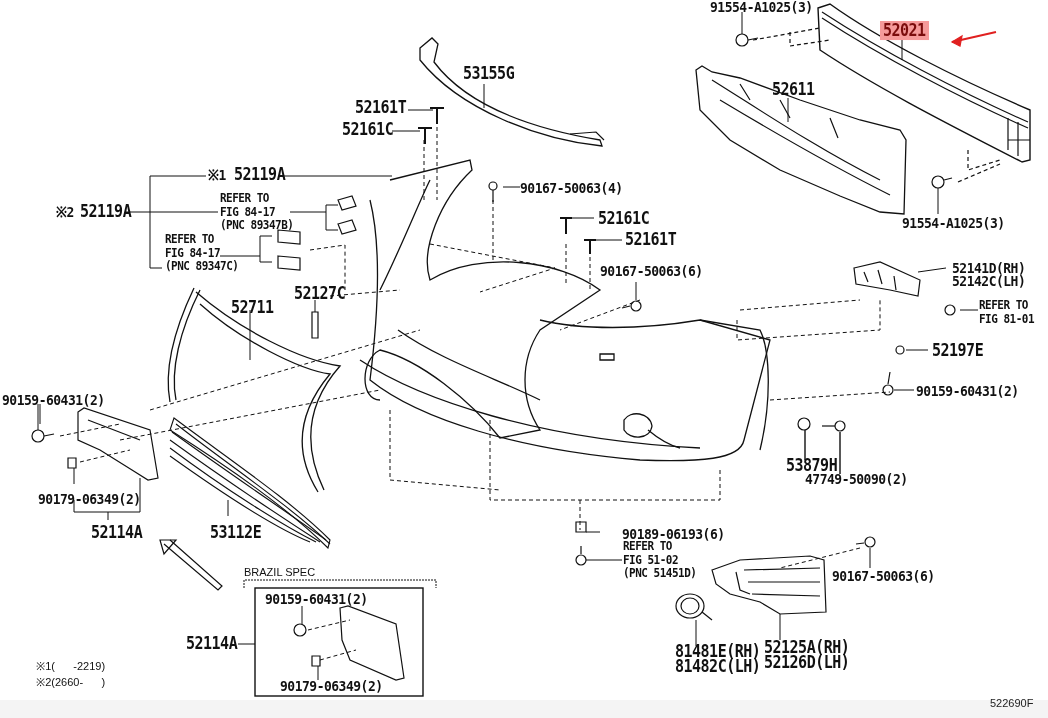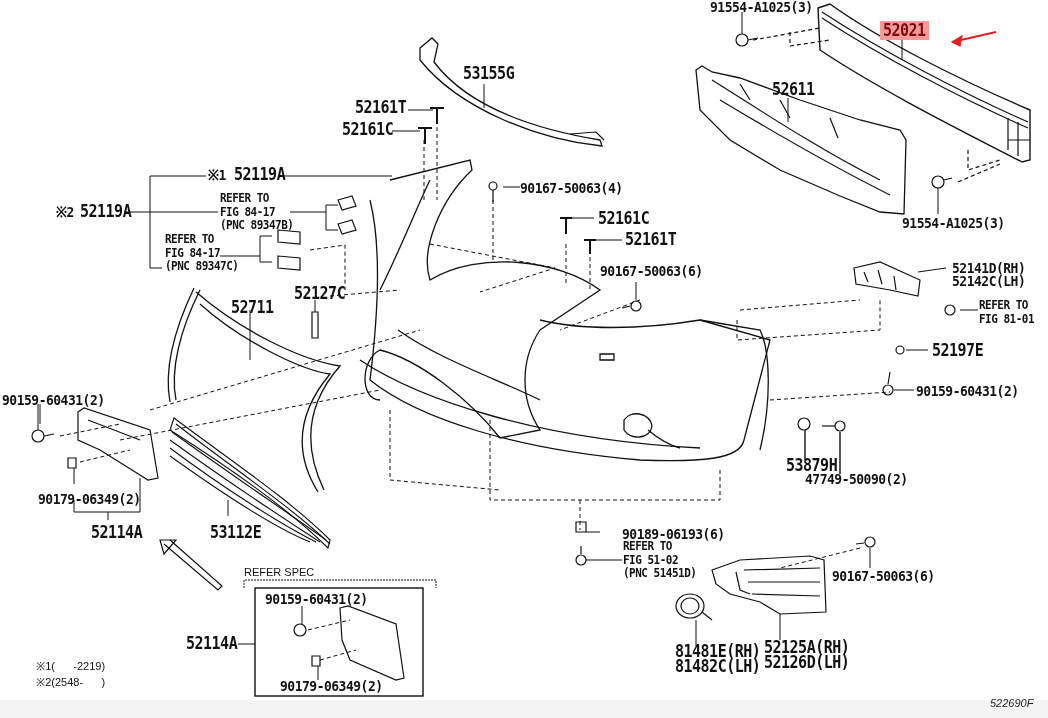--- a/index.html
+++ b/index.html
@@ -290,22 +290,22 @@
   <span>FIG 51-02</span>
   <span>(PNC 51451D)</span>
 </div>
 <div class="lbl" style="left:832px;top:569px;">90167-50063(6)</div>
 
 <div class="lbl big" style="left:675px;top:644px;">81481E(RH)</div>
 <div class="lbl big" style="left:675px;top:659px;">81482C(LH)</div>
 <div class="lbl big" style="left:764px;top:640px;">52125A(RH)</div>
 <div class="lbl big" style="left:764px;top:655px;">52126D(LH)</div>
 
-<div class="lbl thin" style="left:244px;top:566px;">REFER SPEC</div>
+<div class="lbl thin" style="left:244px;top:566px;">BRAZIL SPEC</div>
 <div class="lbl" style="left:265px;top:592px;">90159-60431(2)</div>
 <div class="lbl big" style="left:186px;top:636px;">52114A</div>
 <div class="lbl" style="left:280px;top:679px;">90179-06349(2)</div>
 
 <div class="lbl thin" style="left:36px;top:660px;"><span>※1</span><span>(      -2219)</span></div>
-<div class="lbl thin" style="left:36px;top:676px;"><span>※2</span><span>(2548-      )</span></div>
+<div class="lbl thin" style="left:36px;top:676px;"><span>※2</span><span>(2660-      )</span></div>
 
 <div class="footer"></div>
-<div class="lbl thin" style="left:990px;top:697px;color:#222;font-style:italic;">522690F</div>
+<div class="lbl thin" style="left:990px;top:697px;color:#222;">522690F</div>
 
 </body></html>

